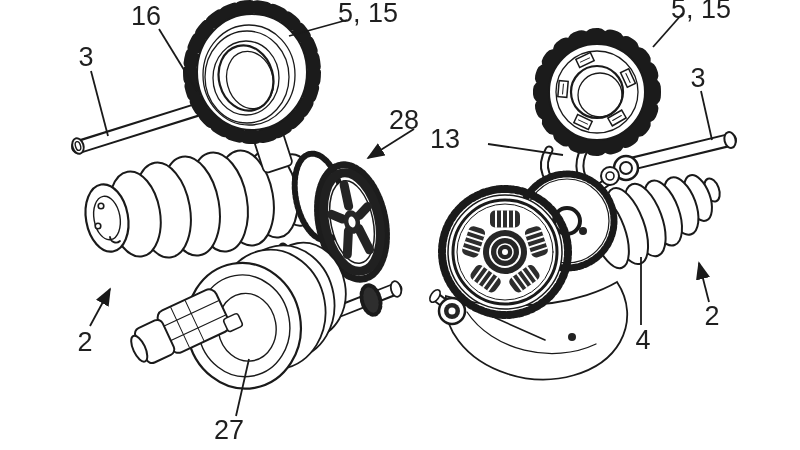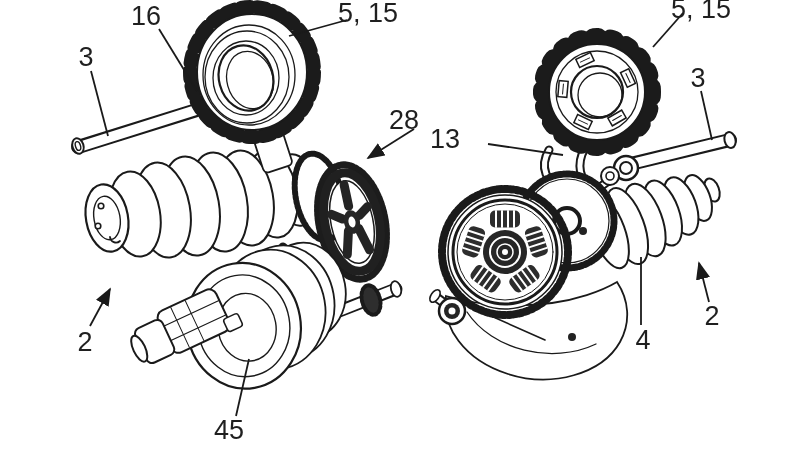--- a/index.html
+++ b/index.html
@@ -284,17 +284,17 @@
 </svg>
 
 <div class="ref-label" style="left:146px;top:16px;">16</div>
 <div class="ref-label" style="left:86px;top:57px;">3</div>
 <div class="ref-label" style="left:368px;top:13px;">5, 15</div>
 <div class="ref-label" style="left:404px;top:120px;">28</div>
 <div class="ref-label" style="left:445px;top:139px;">13</div>
 <div class="ref-label" style="left:701px;top:9px;">5, 15</div>
 <div class="ref-label" style="left:698px;top:78px;">3</div>
 <div class="ref-label" style="left:85px;top:342px;">2</div>
-<div class="ref-label" style="left:229px;top:430px;">45</div>
+<div class="ref-label" style="left:229px;top:430px;">27</div>
 <div class="ref-label" style="left:643px;top:340px;">4</div>
 <div class="ref-label" style="left:712px;top:316px;">2</div>
 
 </div>
 
 </body></html>

